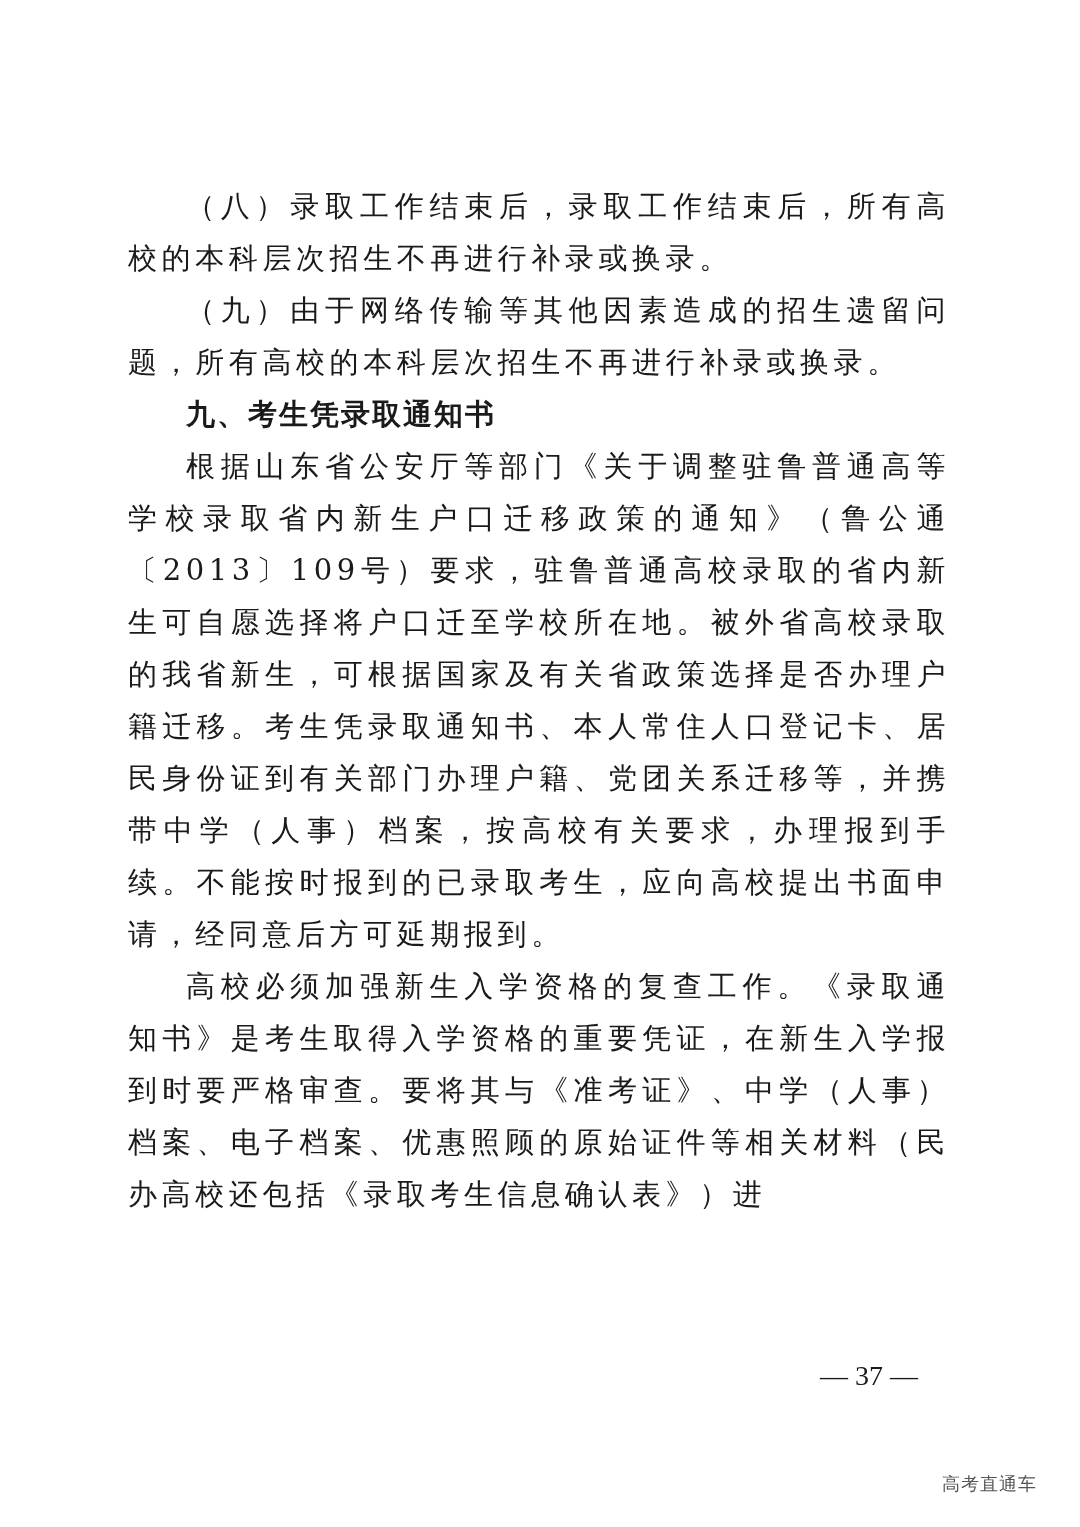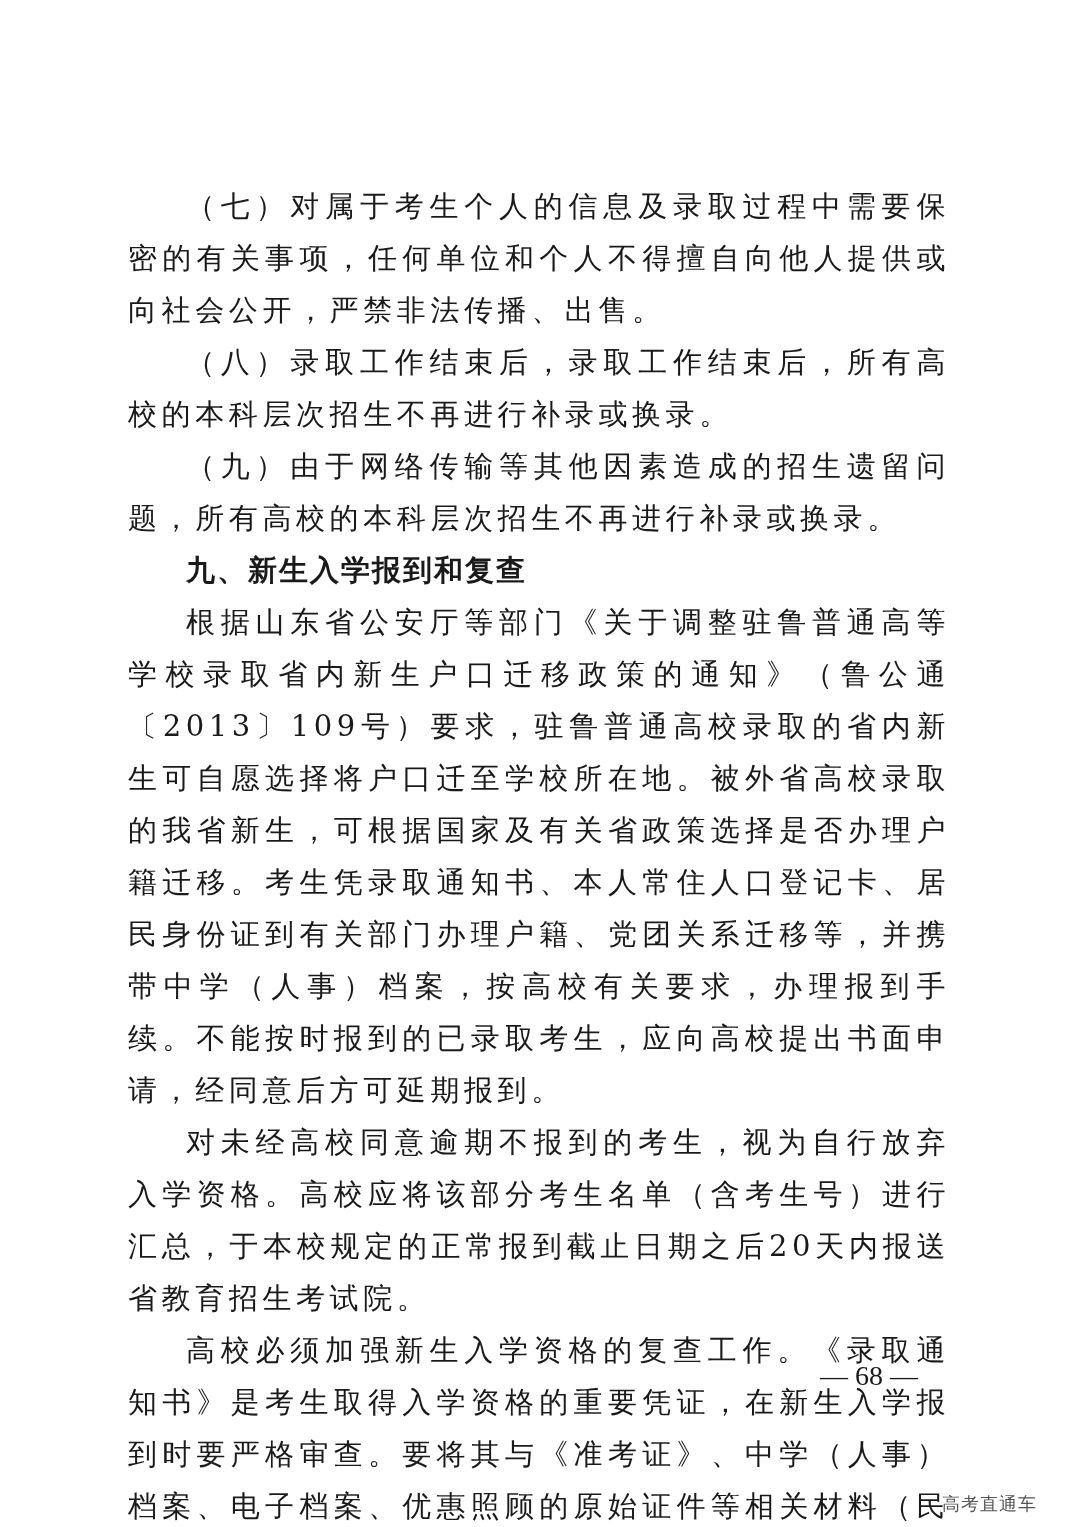--- a/index.html
+++ b/index.html
@@ -1,29 +1,27 @@
 <!DOCTYPE html>
 <html><head>
   <meta charset="utf-8">
   <style>
     html, body { margin: 0; padding: 0; background: #ffffff; }
     body { width: 1080px; height: 1527px; position: relative; overflow: hidden; font-family: "DejaVu Serif", serif; color: #1a1a1a; }
     .page { position: absolute; left: 128px; top: 180px; width: 822px; }
     .para { font-size: 29px; line-height: 52px; letter-spacing: 4.6px; text-align: justify; text-indent: 58px; margin: 0; }
     .heading { font-family: "DejaVu Sans", sans-serif; font-weight: bold; font-size: 29px; line-height: 52px; letter-spacing: 2px; margin: 0; text-indent: 58px; }
     .page-number { position: absolute; left: 820px; top: 1360px; font-family: "Liberation Serif", serif; font-size: 28px; color: #1a1a1a; }
-    .watermark { position: absolute; left: 942px; top: 1472px; font-family: "DejaVu Sans", sans-serif; font-size: 18px; color: #555555; letter-spacing: 1px; margin-top: 20px; }
+    .watermark { position: absolute; left: 942px; top: 1472px; font-family: "DejaVu Sans", sans-serif; font-size: 18px; color: #555555; letter-spacing: 1px; }
   </style>
 </head>
 <body>
 
 <div class="page">
-  <p class="para">（七）对属于考生个人的信息及录取过程中需要保密的有关事项，任何单位和个人不得擅自向他人提供或向社会公开，严禁非法传播、出售。</p>
   <p class="para">（八）录取工作结束后，录取工作结束后，所有高校的本科层次招生不再进行补录或换录。</p>
   <p class="para">（九）由于网络传输等其他因素造成的招生遗留问题，所有高校的本科层次招生不再进行补录或换录。</p>
-  <p class="heading">九、新生入学报到和复查</p>
+  <p class="heading">九、考生凭录取通知书</p>
   <p class="para">根据山东省公安厅等部门《关于调整驻鲁普通高等学校录取省内新生户口迁移政策的通知》（鲁公通〔2013〕109号）要求，驻鲁普通高校录取的省内新生可自愿选择将户口迁至学校所在地。被外省高校录取的我省新生，可根据国家及有关省政策选择是否办理户籍迁移。考生凭录取通知书、本人常住人口登记卡、居民身份证到有关部门办理户籍、党团关系迁移等，并携带中学（人事）档案，按高校有关要求，办理报到手续。不能按时报到的已录取考生，应向高校提出书面申请，经同意后方可延期报到。</p>
-  <p class="para">对未经高校同意逾期不报到的考生，视为自行放弃入学资格。高校应将该部分考生名单（含考生号）进行汇总，于本校规定的正常报到截止日期之后20天内报送省教育招生考试院。</p>
   <p class="para">高校必须加强新生入学资格的复查工作。《录取通知书》是考生取得入学资格的重要凭证，在新生入学报到时要严格审查。要将其与《准考证》、中学（人事）档案、电子档案、优惠照顾的原始证件等相关材料（民办高校还包括《录取考生信息确认表》）进</p>
 </div>
 
-<div class="page-number">— 68 —</div>
+<div class="page-number">— 37 —</div>
 <div class="watermark">高考直通车</div>
 
 </body></html>

